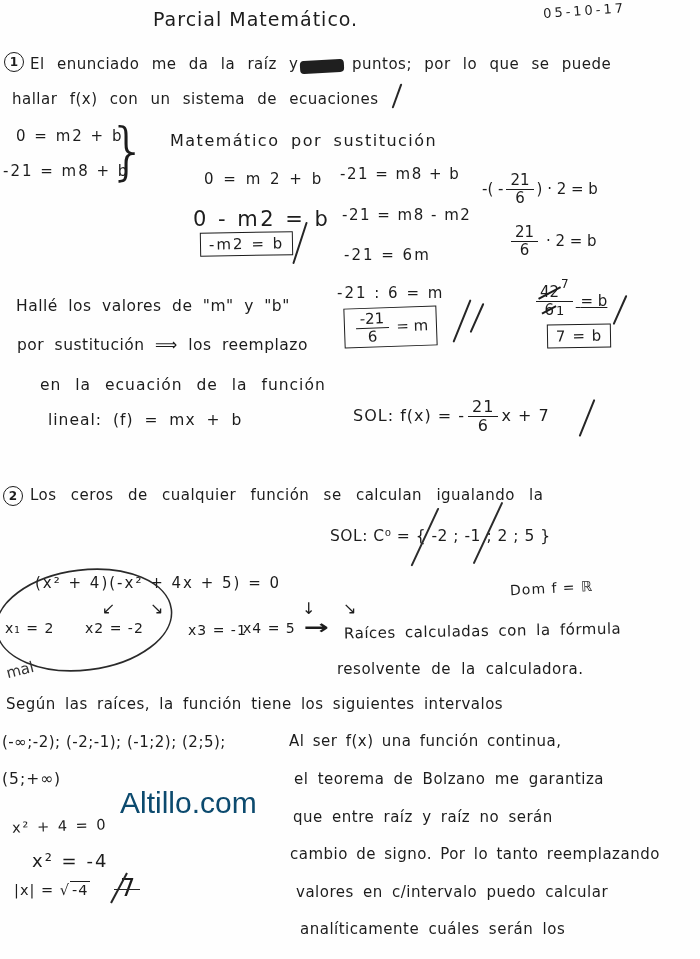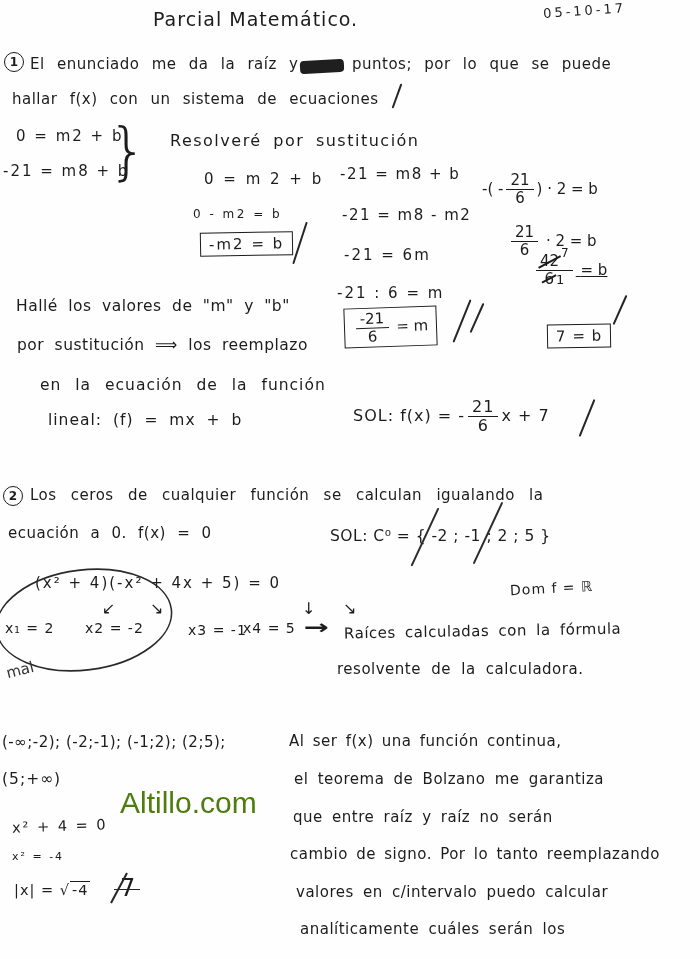--- a/index.html
+++ b/index.html
@@ -22,21 +22,21 @@
   .xout::after{content:"";position:absolute;left:-3px;right:-3px;top:48%;height:1.7px;
                background:#1c1c1c;transform:rotate(-28deg);}
   .fixsup{position:relative;top:-9px;font-size:12px;margin-left:2px;}
   .fixsub{font-size:13px;margin-left:2px;}
   .nosol{position:relative;display:inline-block;}
   .nosol::after{content:"";position:absolute;left:-2px;top:-3px;width:2px;height:34px;
                 background:#262626;transform:rotate(28deg);transform-origin:center;}
   .nosol::before{content:"";position:absolute;left:-6px;top:52%;width:26px;height:1.8px;
                  background:#262626;}
   .overl{border-top:1.7px solid #1c1c1c;padding:0 2px;}
-  .wm{font-family:"Liberation Sans",sans-serif;font-weight:400;color:#4d7c0f;}
+  .wm{font-family:"Liberation Sans",sans-serif;font-weight:400;color:#0c4a6e;}
   .brace{font-size:62px;font-weight:300;line-height:1;}
   .bigarrow{font-weight:bold;transform:scaleX(1.5);display:inline-block;}
 </style>
 </head>
 <body>
 
 <div class="page">
 
   
   <div class="pos hw" style="left:153px;top:8px;font-size:19px;letter-spacing:1px;">Parcial Matemático.</div>
@@ -47,24 +47,24 @@
   <div class="pos hw" style="left:30px;top:55px;font-size:15px;word-spacing:7px;letter-spacing:0.5px;">El enunciado me da la raíz y</div>
   <div class="scribble" style="left:300px;top:60px;"></div>
   <div class="pos hw" style="left:352px;top:55px;font-size:15px;word-spacing:7px;letter-spacing:0.5px;text-align:center;">puntos; por lo que se puede</div>
   <div class="pos hw" style="left:12px;top:90px;font-size:15px;word-spacing:7px;letter-spacing:0.5px;">hallar f(x) con un sistema de ecuaciones</div>
   <div class="check" style="left:396px;top:83px;height:26px;transform:rotate(20deg);"></div>
 
   
   <div class="pos hw" style="left:16px;top:127px;font-size:15px;letter-spacing:2px;">0 = m2 + b</div>
   <div class="pos hw" style="left:3px;top:162px;font-size:15px;letter-spacing:2px;">-21 = m8 + b</div>
   <div class="pos hw brace" style="left:108px;top:120px;">}</div>
-  <div class="pos hw" style="left:170px;top:131px;font-size:16px;letter-spacing:1.5px;word-spacing:5px;">Resolveré por sustitución</div>
+  <div class="pos hw" style="left:170px;top:131px;font-size:16px;letter-spacing:1.5px;word-spacing:5px;">Matemático por sustitución</div>
 
   <div class="pos hw" style="left:204px;top:170px;font-size:15px;letter-spacing:2.5px;">0 = m 2 + b</div>
-  <div class="pos hw" style="left:193px;top:207px;font-size:12px;letter-spacing:2.5px;">0 - m2 = b</div>
+  <div class="pos hw" style="left:193px;top:207px;font-size:21px;letter-spacing:2.5px;">0 - m2 = b</div>
   <div class="pos hw boxed" style="left:200px;top:232px;font-size:15px;letter-spacing:2px;transform:rotate(-1deg);">-m2 = b</div>
   <div class="check" style="left:299px;top:221px;height:44px;transform:rotate(18deg);"></div>
 
   <div class="pos hw" style="left:340px;top:165px;font-size:15px;letter-spacing:1.5px;">-21 = m8 + b</div>
   <div class="pos hw" style="left:342px;top:206px;font-size:15px;letter-spacing:1.5px;">-21 = m8 - m2</div>
   <div class="pos hw" style="left:344px;top:246px;font-size:15px;letter-spacing:2px;">-21 = 6m</div>
   <div class="pos hw" style="left:337px;top:284px;font-size:15px;letter-spacing:2px;">-21 : 6 = m</div>
   <div class="pos hw boxed" style="left:344px;top:307px;font-size:15px;transform:rotate(-2deg);">
     <span class="frac">
       <span class="num">-21</span>
@@ -81,21 +81,21 @@
         <span class="den">6</span>
       </span><span>) · 2 = b</span>
   </div>
   <div class="pos hw" style="left:508px;top:224px;font-size:15px;">
     <span class="frac">
         <span class="num">21</span>
         <span class="den">6</span>
       </span>
     <span>· 2 = b</span>
   </div>
-  <div class="pos hw" style="left:533px;top:253px;font-size:15px;text-decoration:underline;">
+  <div class="pos hw" style="left:533px;top:284px;font-size:15px;text-decoration:underline;">
     <span class="frac">
       <span class="num"><span class="xout">42</span><span class="fixsup">7</span></span>
       <span class="den"><span class="xout">6</span><span class="fixsub">1</span></span>
     </span>
     <span>= b</span>
   </div>
   <div class="pos hw boxed" style="left:547px;top:324px;font-size:15px;letter-spacing:1px;transform:rotate(-1deg);">7 = b</div>
   <div class="check" style="left:476px;top:302px;height:32px;transform:rotate(24deg);"></div>
   <div class="check" style="left:619px;top:294px;height:32px;transform:rotate(24deg);"></div>
 
@@ -114,21 +114,20 @@
     <span>SOL: f(x) = -</span><span class="frac">
         <span class="num">21</span>
         <span class="den">6</span>
       </span><span>x + 7</span>
   </div>
   <div class="check" style="left:586px;top:398px;height:40px;transform:rotate(22deg);"></div>
 
   
   <div class="pos circled" style="left:3px;top:486px;">2</div>
   <div class="pos hw" style="left:30px;top:486px;font-size:15px;word-spacing:9px;letter-spacing:0.5px;">Los ceros de cualquier función se calculan igualando la</div>
-  <div class="pos hw" style="left:8px;top:524px;font-size:15px;word-spacing:6px;letter-spacing:0.5px;">ecuación a 0.  f(x) = 0</div>
 
   <div class="pos hw" style="left:330px;top:527px;font-size:15.5px;letter-spacing:0.5px;">SOL: C⁰ = { -2 ; -1 ; 2 ; 5 }</div>
   <div class="tslash" style="left:424px;top:505px;height:64px;transform:rotate(25deg);"></div>
   <div class="tslash" style="left:487px;top:499px;height:68px;transform:rotate(25deg);"></div>
 
   <div class="pos hw" style="left:510px;top:580px;font-size:14px;letter-spacing:1px;transform:rotate(-3deg);">Dom f = ℝ</div>
 
   <div class="pos hw" style="left:35px;top:574px;font-size:15px;letter-spacing:2px;">(x² + 4)(-x² + 4x + 5) = 0</div>
 
   <div class="pos hw" style="left:102px;top:599px;font-size:16px;">↙</div>
@@ -143,30 +142,31 @@
 
   <svg class="pos" style="left:-8px;top:564px;" width="184" height="114" viewBox="0 0 184 114">
     <ellipse cx="92" cy="56" rx="88" ry="50" fill="none" stroke="#2a2a2a" stroke-width="1.6" transform="rotate(-7 92 56)"></ellipse>
   </svg>
   <div class="pos hw" style="left:6px;top:661px;font-size:15px;color:#333;transform:rotate(-14deg);">mal</div>
 
   <div class="pos hw bigarrow" style="left:308px;top:615px;font-size:20px;">→</div>
   <div class="pos hw" style="left:344px;top:622px;font-size:15px;word-spacing:4px;letter-spacing:0.5px;transform:rotate(-1deg);">Raíces calculadas con la fórmula</div>
   <div class="pos hw" style="left:337px;top:660px;font-size:15px;word-spacing:5px;letter-spacing:0.5px;">resolvente de la calculadora.</div>
 
+  <div class="pos hw" style="left:6px;top:695px;font-size:15px;word-spacing:4px;letter-spacing:0.5px;">Según las raíces, la función tiene los siguientes intervalos</div>
   <div class="pos hw" style="left:2px;top:733px;font-size:15px;letter-spacing:0.5px;">(-∞;-2); (-2;-1); (-1;2); (2;5);</div>
   <div class="pos hw" style="left:289px;top:732px;font-size:15px;word-spacing:3px;letter-spacing:0.5px;">Al ser f(x) una función continua,</div>
   <div class="pos hw" style="left:2px;top:770px;font-size:15.5px;letter-spacing:1px;">(5;+∞)</div>
   <div class="pos hw" style="left:294px;top:770px;font-size:15px;word-spacing:4px;letter-spacing:0.5px;">el teorema de Bolzano me garantiza</div>
 
   <div class="pos wm" style="left:120px;top:786px;font-size:30px;">Altillo.com</div>
 
   <div class="pos hw" style="left:12px;top:818px;font-size:14.5px;letter-spacing:2px;transform:rotate(-2deg);">x² + 4 = 0</div>
   <div class="pos hw" style="left:293px;top:808px;font-size:15px;word-spacing:4px;letter-spacing:0.5px;">que entre raíz y raíz no serán</div>
-  <div class="pos hw" style="left:12px;top:850px;font-size:11px;letter-spacing:2px;">x² = -4</div>
+  <div class="pos hw" style="left:32px;top:850px;font-size:18px;letter-spacing:2px;">x² = -4</div>
   <div class="pos hw" style="left:290px;top:845px;font-size:15px;word-spacing:3px;letter-spacing:0.5px;">cambio de signo. Por lo tanto reemplazando</div>
   <div class="pos hw" style="left:14px;top:882px;font-size:14.5px;letter-spacing:1px;">
     <span>|x| = √</span><span class="overl">-4</span>
   </div>
   <div class="pos hw nosol" style="left:120px;top:874px;font-size:24px;">7</div>
   <div class="pos hw" style="left:300px;top:920px;font-size:15px;word-spacing:4px;letter-spacing:0.5px;">analíticamente cuáles serán los</div>
   <div class="pos hw" style="left:296px;top:883px;font-size:15px;word-spacing:4px;letter-spacing:0.5px;">valores en c/intervalo puedo calcular</div>
 
 </div>
 

